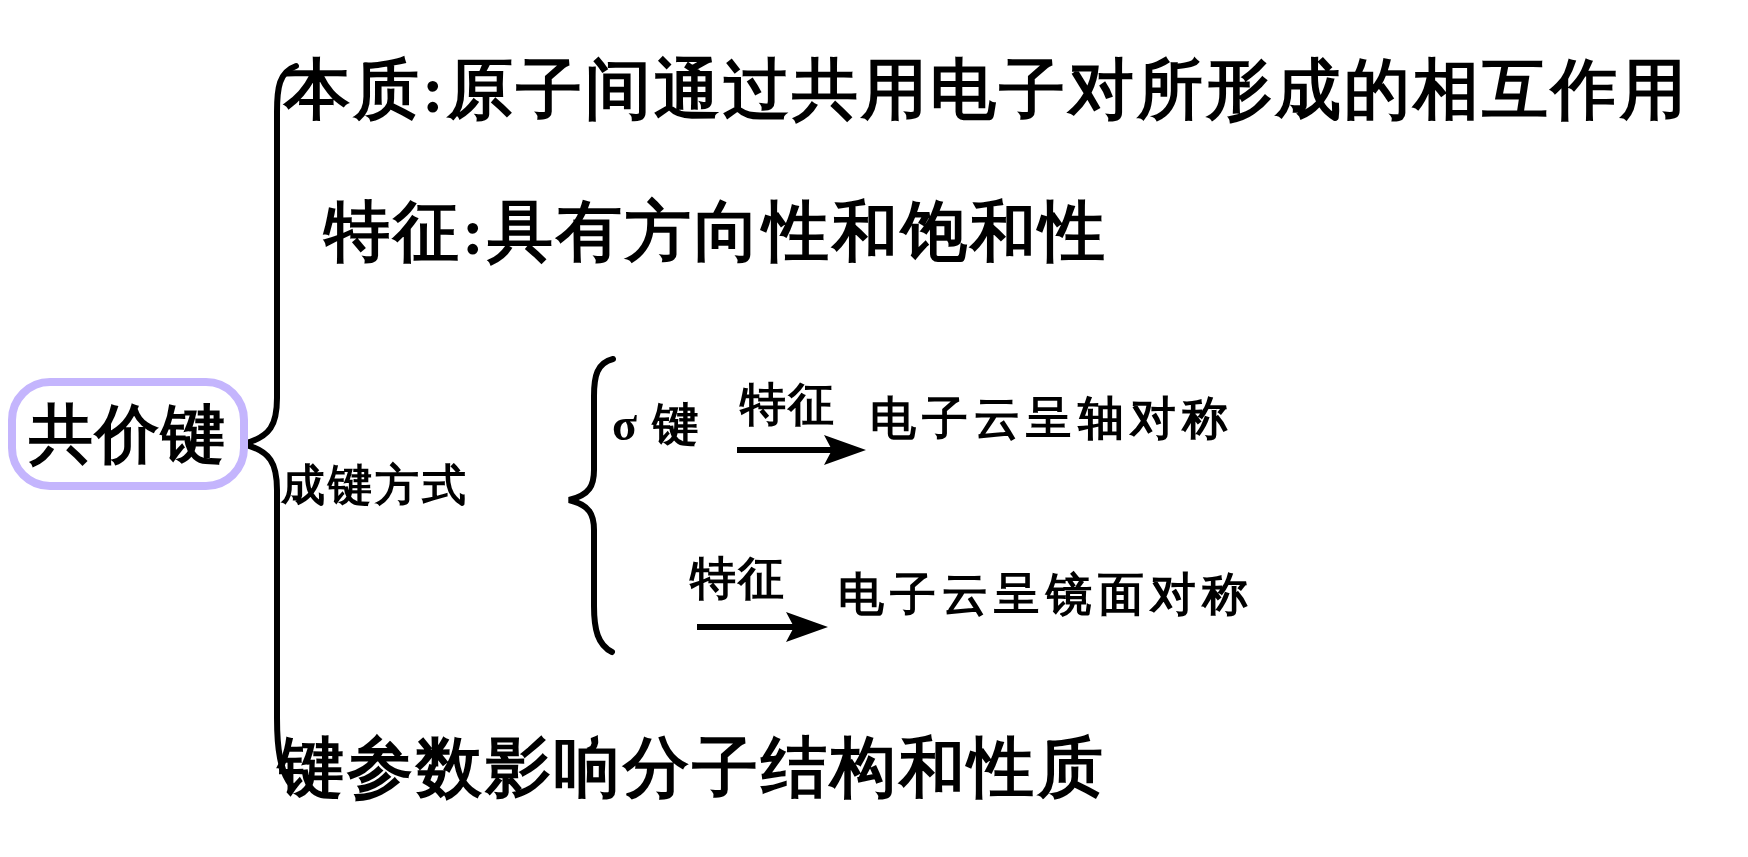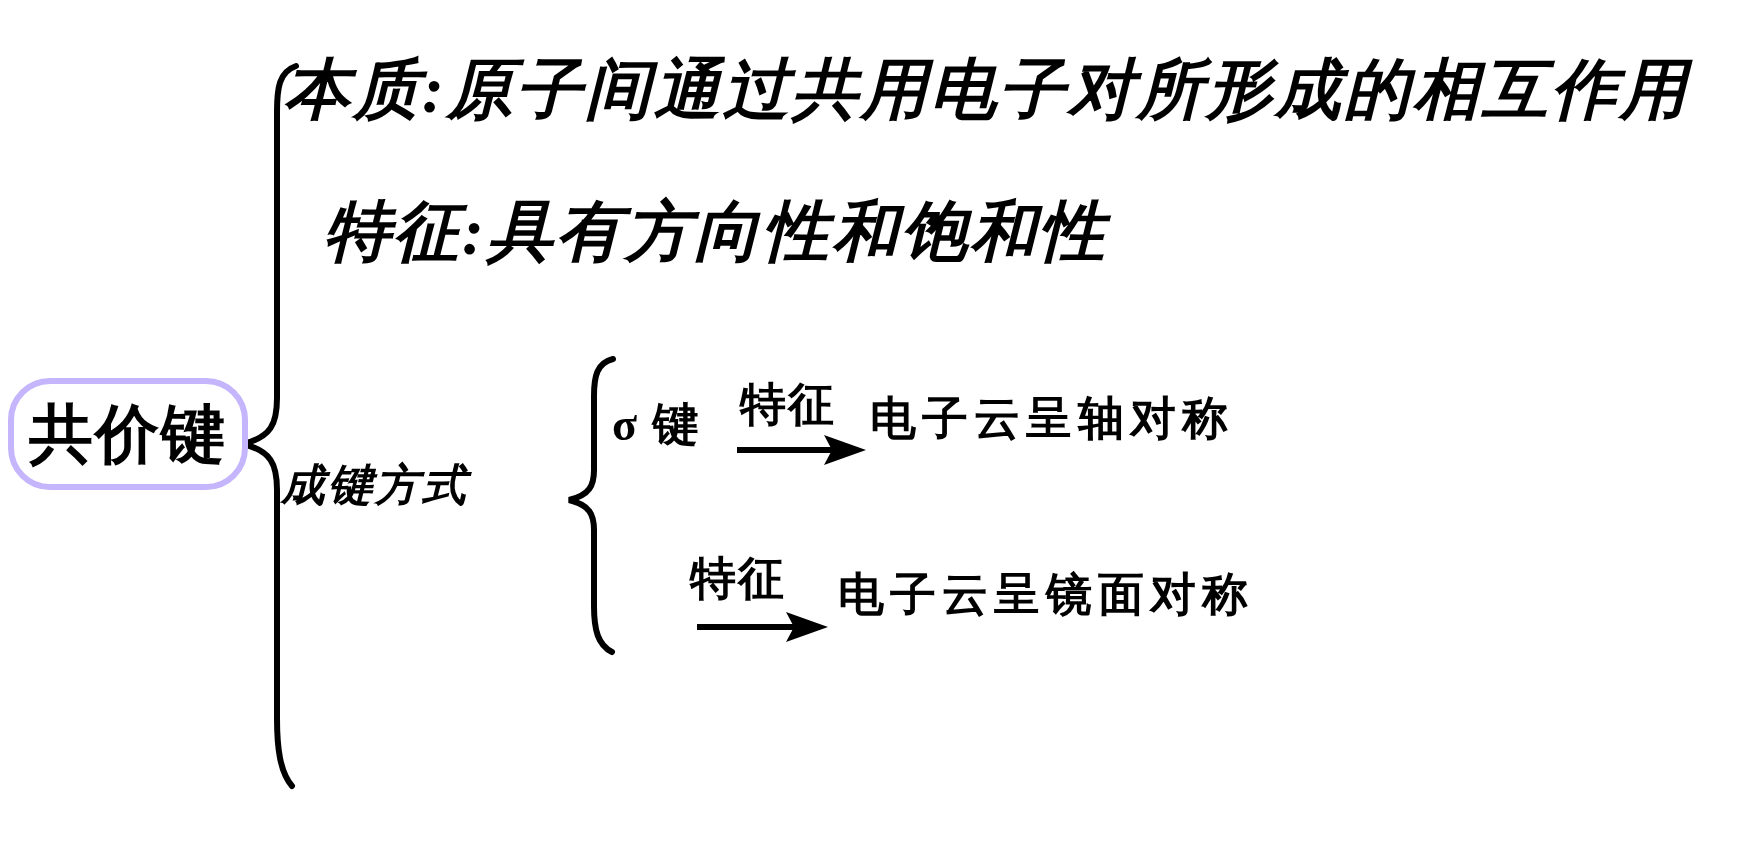--- a/index.html
+++ b/index.html
@@ -26,21 +26,20 @@
     pointer-events: none;
   }
   .txt {
     position: absolute;
     white-space: nowrap;
     line-height: 1.08;
   }
   .main-txt {
     font-size: 66px;
     letter-spacing: 3px;
-    font-style: italic;
   }
   .result-txt {
     font-size: 46px;
     letter-spacing: 6px;
   }
   .arrow-label {
     font-size: 46px;
     letter-spacing: 2px;
     text-align: left;
     width: 130px;
@@ -49,21 +48,21 @@
     font-size: 46px;
     letter-spacing: 2px;
   }
   .root-box {
     position: absolute;
     left: 8px;
     top: 378px;
     width: 240px;
     height: 112px;
     box-sizing: border-box;
-    border: 6px solid #c4b5fd;
+    border: 8px solid #c4b5fd;
     border-radius: 42px;
     display: flex;
     align-items: center;
     justify-content: center;
     font-size: 64px;
     letter-spacing: 2px;
   }
   
   #essence      { left: 284px; top: 54px;  }
   #feature      { left: 284px; top: 196px; margin-left: 40px; }
@@ -104,14 +103,15 @@
 
   <div class="txt main-txt" id="bonding-lbl">成键方式</div>
 
   <div class="txt bond-name" id="sigma-name">σ 键</div>
   <div class="txt arrow-label" id="sigma-arrlbl">特征</div>
   <div class="txt result-txt" id="sigma-result">电子云呈轴对称</div>
 
   <div class="txt arrow-label" id="pi-arrlbl">特征</div>
   <div class="txt result-txt" id="pi-result">电子云呈镜面对称</div>
 
+  <div class="txt main-txt" id="params">键参数影响分子结构和性质</div>
 
 </div>
 
 </body></html>

